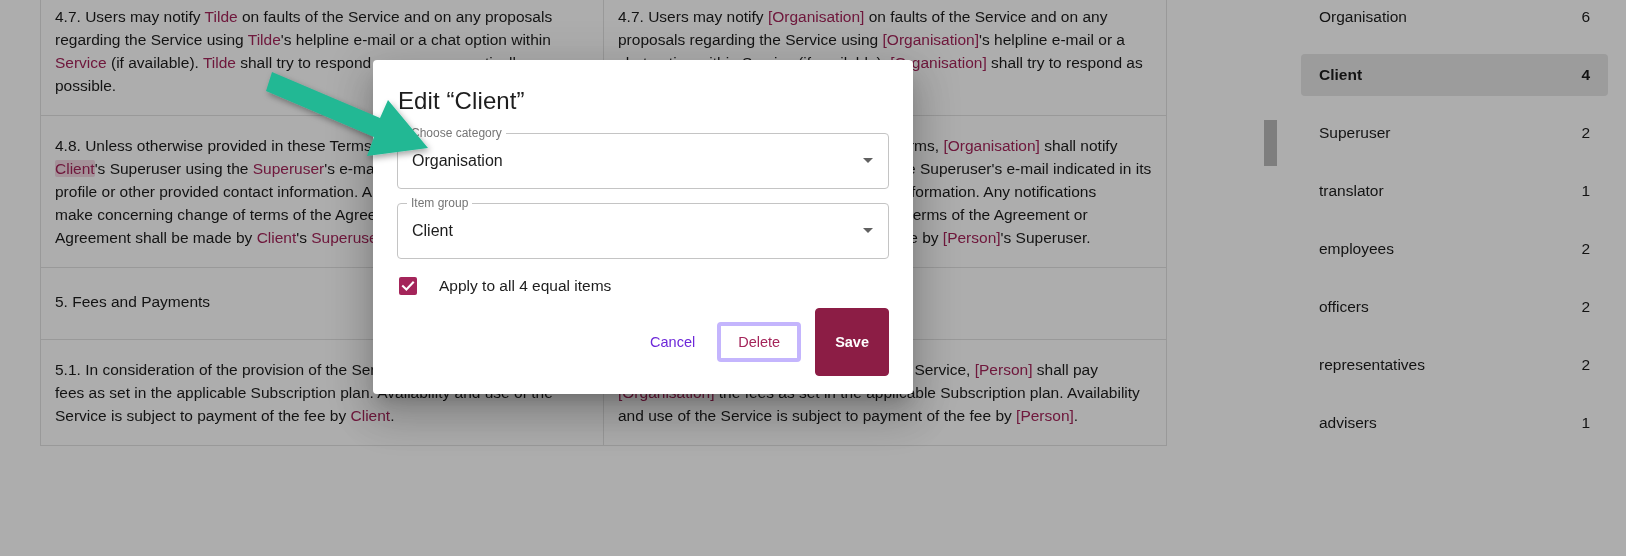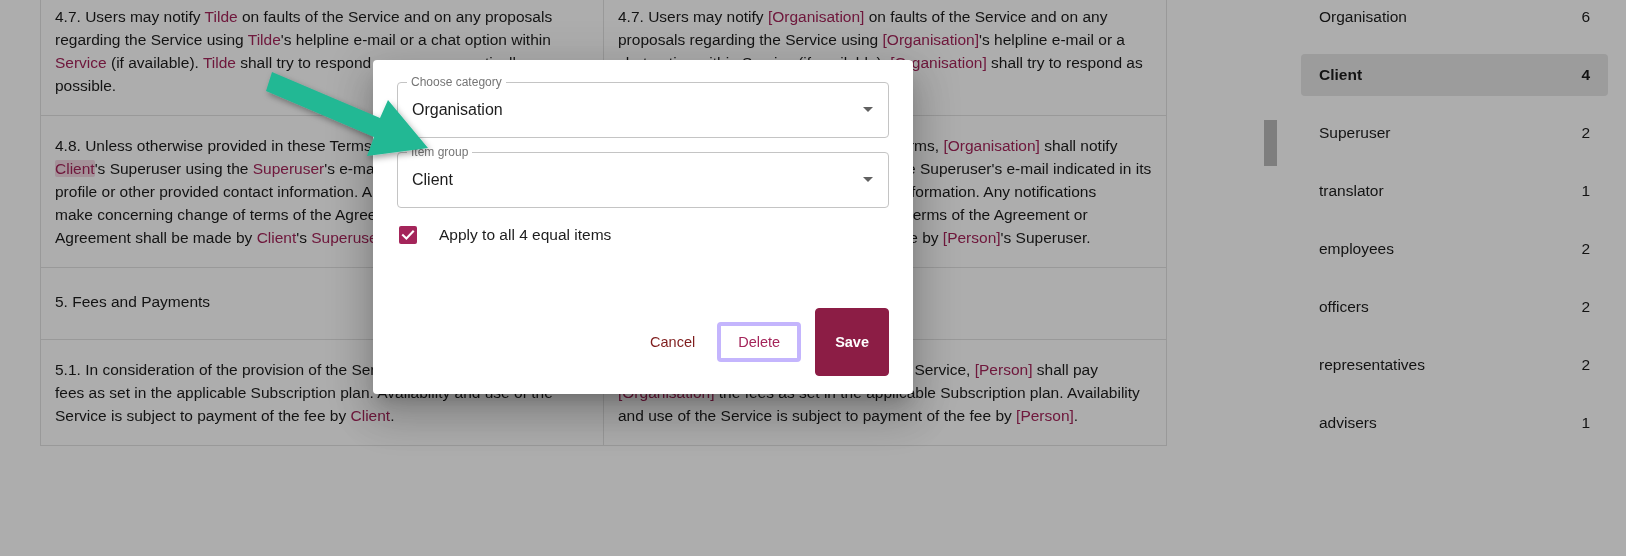--- a/index.html
+++ b/index.html
@@ -198,21 +198,21 @@
   .btn {
     font-family: "Liberation Sans", sans-serif;
     font-size: 14.5px;
     border-radius: 4px;
     cursor: pointer;
     line-height: 1;
   }
   .btn-text {
     background: transparent;
     border: none;
-    color: #7f1d1d;
+    color: #6d28d9;
     padding: 9px 8px;
   }
   .btn-outline {
     background: #ffffff;
     border: 4px solid #c4b5fd;
     color: #a4255a;
     padding: 9px 17px;
   }
   .btn-filled {
     background: #8c1d45;
@@ -296,20 +296,21 @@
       </div>
   </div>
 
   <div class="scroll-track"></div>
   <div class="scroll-thumb"></div>
 
   <div class="backdrop"></div>
 
   <div class="dialog">
 
+    <div class="dialog-title">Edit “Client”</div>
 
     <div class="field">
       <div class="outline"></div>
       <div class="notch">Choose category</div>
       <div class="value">Organisation</div>
       <div class="arrow"></div>
     </div>
 
     <div class="field">
       <div class="outline"></div>

